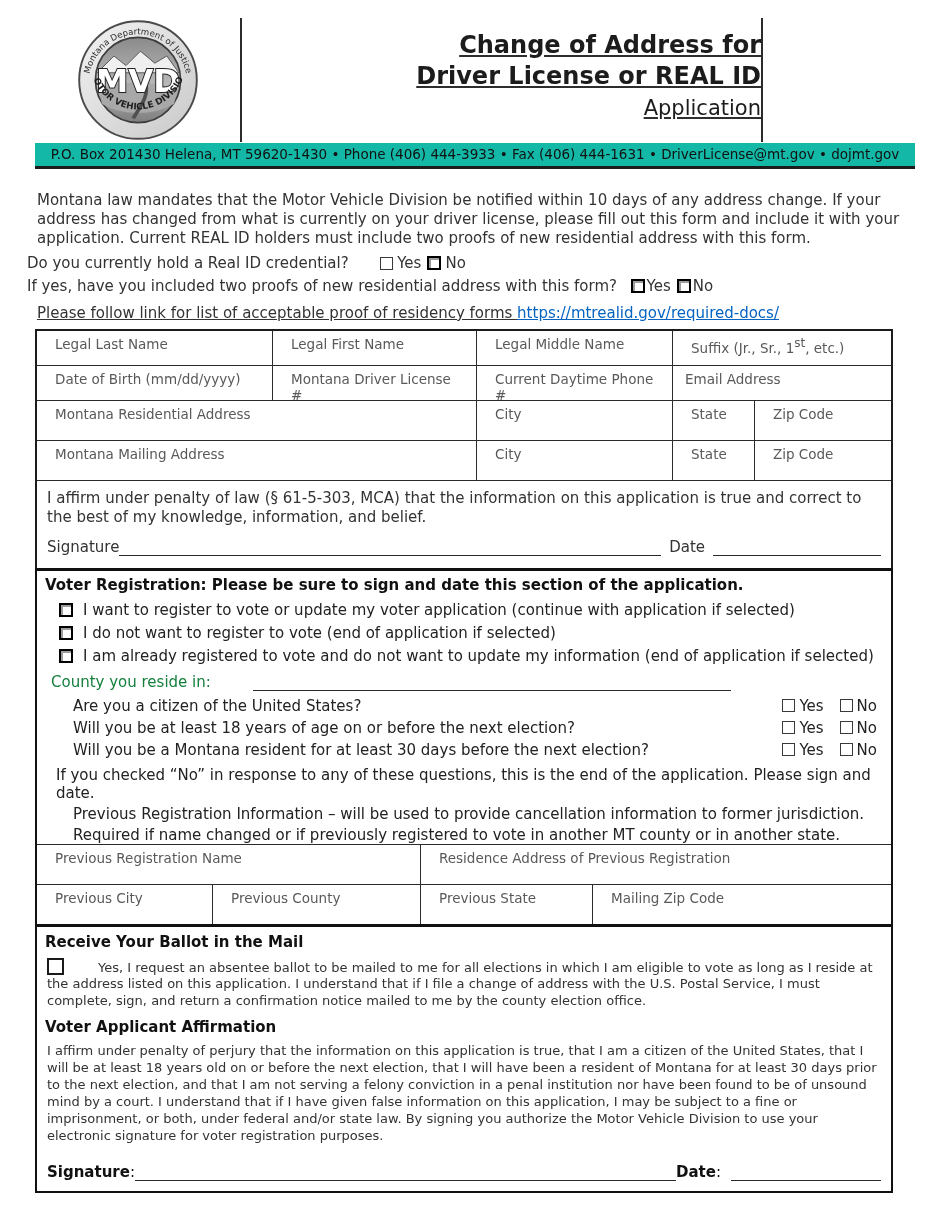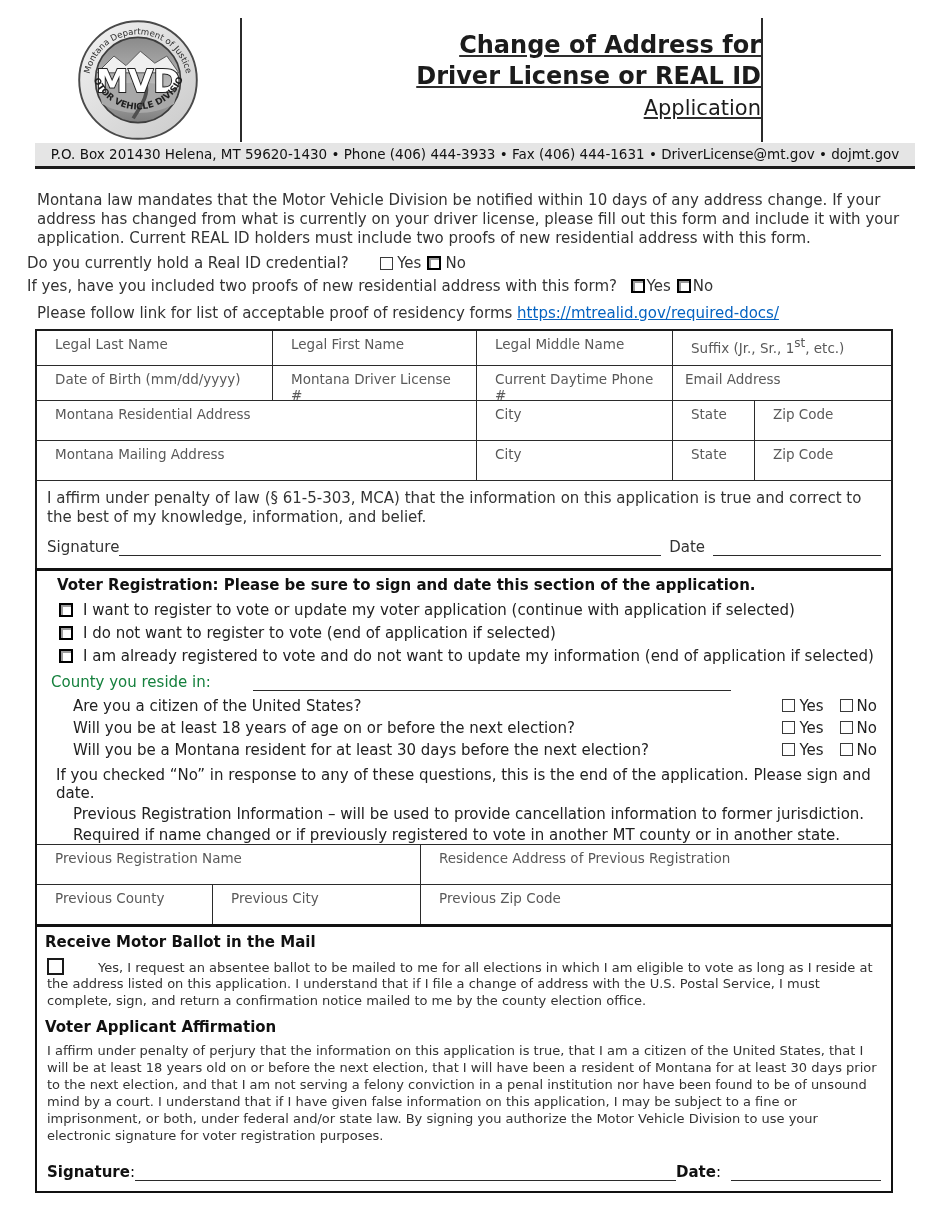--- a/index.html
+++ b/index.html
@@ -7,21 +7,21 @@
   .page { width:950px; height:1230px; background:#fff; position:relative; overflow:hidden; }
 
   
   .header { display:flex; margin:18px 0 0 35px; height:124px; }
   .logo-cell { width:207px; display:flex; align-items:center; justify-content:center;
                border-right:2px solid #2b2b2b; }
   .title-cell { width:521px; border-right:2px solid #2b2b2b; text-align:right; padding-top:12px;text-decoration:underline; }
   .title-main { font-size:24px; font-weight:bold; color:#1c1c1c; line-height:1.3; }
   .title-sub { font-size:21px; color:#1c1c1c; margin-top:4px; }
 
-  .contact-bar { margin:1px 0 0 35px; width:880px; background:#e5e5e5;
+  .contact-bar { margin:1px 0 0 35px; width:880px; background:#14b8a6;
                  border-bottom:3px solid #1c1c1c; text-align:center;
                  font-size:13.5px; color:#111; padding:3px 0 4px; }
 
   
   .intro { margin:22px 38px 0 37px; font-size:15px; color:#333; line-height:1.28; }
   .q-line { margin:5px 0 0 27px; font-size:15px; color:#333; }
   .link-line { margin:9px 0 0 2px; font-size:15px; color:#333; }
   a.lnk, .lnk { color:#0563c1; text-decoration:underline; cursor:pointer; }
 
   
@@ -42,21 +42,21 @@
   .cell { border-right:1.5px solid #2b2b2b; padding:5px 18px; font-size:13.5px; color:#595959; overflow:hidden; }
   .cell:last-child { border-right:none; }
   sup { font-size:12px; }
 
   .affirm1 { padding:8px 10px 0; font-size:15px; color:#333; line-height:1.3; }
   .sigrow { display:flex; align-items:flex-end; padding:10px 10px 12px; font-size:15px; color:#333; }
   .uline { border-bottom:1.5px solid #2b2b2b; height:17px; display:inline-block; }
   .grow { flex:1; }
 
   .box-voter { margin-left:35px; width:858px; border:2px solid #111; border-top:3px solid #111; border-bottom:none; }
-  .voter-header { font-weight:bold; font-size:15px; color:#111; padding:5px 20px 2px; }
+  .voter-header { font-weight:bold; font-size:15px; color:#111; padding:5px 8px 2px; }
   .opt { padding:5px 8px 0 22px; font-size:15px; color:#222; }
   .opt .cb3d { margin-right:10px; }
   .county-row { display:flex; align-items:flex-end; padding:8px 8px 2px 14px; font-size:15px; color:#15803d; }
   .county-row .uline { width:478px; margin-left:42px; }
   .qrow { display:flex; align-items:center; padding:4px 14px 0 36px; font-size:15px; color:#222; }
   .qrow .qtext { flex:1; }
   .qrow .yn { margin-right:16px; }
   .qrow .yn:last-child { margin-right:0; }
   .note1 { padding:7px 6px 0 19px; font-size:15px; color:#222; line-height:1.2; }
   .note23 { padding:3px 6px 0 36px; font-size:15px; color:#222; line-height:1.2; }
@@ -126,21 +126,21 @@
     <span>Do you currently hold a Real ID credential?</span>
     <span style="display:inline-block; width:22px;"></span>
     <span class="cb"></span><span class="yn">Yes</span><span class="cb3d" style="margin-left:-6px;"></span><span class="yn">No</span>
   </div>
   <div class="q-line">
     <span>If yes, have you included two proofs of new residential address with this form?</span>
     <span style="display:inline-block; width:4px;"></span>
     <span class="cb3d"></span><span class="yn" style="margin-left:2px; margin-right:6px;">Yes</span><span class="cb3d"></span><span class="yn" style="margin-left:2px;">No</span>
   </div>
 
-  <div class="link-line" style="margin-left:37px;">
+  <div class="link-line" style="margin-left:37px;text-decoration:underline;">
     <span>Please follow link for list of acceptable proof of residency forms </span><a class="lnk">https://mtrealid.gov/required-docs/</a>
   </div>
 
   <div class="box-top">
     <div class="grid-row r12">
       <div class="cell">Legal Last Name</div>
       <div class="cell">Legal First Name</div>
       <div class="cell">Legal Middle Name</div>
       <div class="cell"><span>Suffix (Jr., Sr., 1</span><sup>st</sup><span>, etc.)</span></div>
     </div>
@@ -209,28 +209,29 @@
     </div>
     <div class="note1">If you checked “No” in response to any of these questions, this is the end of the application. Please sign and date.</div>
     <div class="note23">Previous Registration Information – will be used to provide cancellation information to former jurisdiction.</div>
     <div class="note23">Required if name changed or if previously registered to vote in another MT county or in another state.</div>
 
     <div class="pgrid-row pr1">
       <div class="cell">Previous Registration Name</div>
       <div class="cell">Residence Address of Previous Registration</div>
     </div>
     <div class="pgrid-row pr2">
+      <div class="cell">Previous City</div>
       <div class="cell">Previous County</div>
-      <div class="cell">Previous City</div>
-      <div class="cell">Previous Zip Code</div>
+      <div class="cell">Previous State</div>
+      <div class="cell">Mailing Zip Code</div>
     </div>
   </div>
 
   <div class="box-ballot">
-    <div class="bold-header">Receive Motor Ballot in the Mail</div>
+    <div class="bold-header">Receive Your Ballot in the Mail</div>
     <div class="para ballot-para">
       <span class="cb-lg"></span><span>Yes, I request an absentee ballot to be mailed to me for all elections in which I am eligible to vote as long as I reside at the address listed on this application. I understand that if I file a change of address with the U.S. Postal Service, I must complete, sign, and return a confirmation notice mailed to me by the county election office.</span>
     </div>
     <div class="bold-header">Voter Applicant Affirmation</div>
     <div class="para">I affirm under penalty of perjury that the information on this application is true, that I am a citizen of the United States, that I will be at least 18 years old on or before the next election, that I will have been a resident of Montana for at least 30 days prior to the next election, and that I am not serving a felony conviction in a penal institution nor have been found to be of unsound mind by a court. I understand that if I have given false information on this application, I may be subject to a fine or imprisonment, or both, under federal and/or state law. By signing you authorize the Motor Vehicle Division to use your electronic signature for voter registration purposes.</div>
     <div class="sigrow2">
       <span class="blbl">Signature</span>
         <span>:</span>
       <span class="uline grow"></span>
       <span class="blbl">Date</span>

